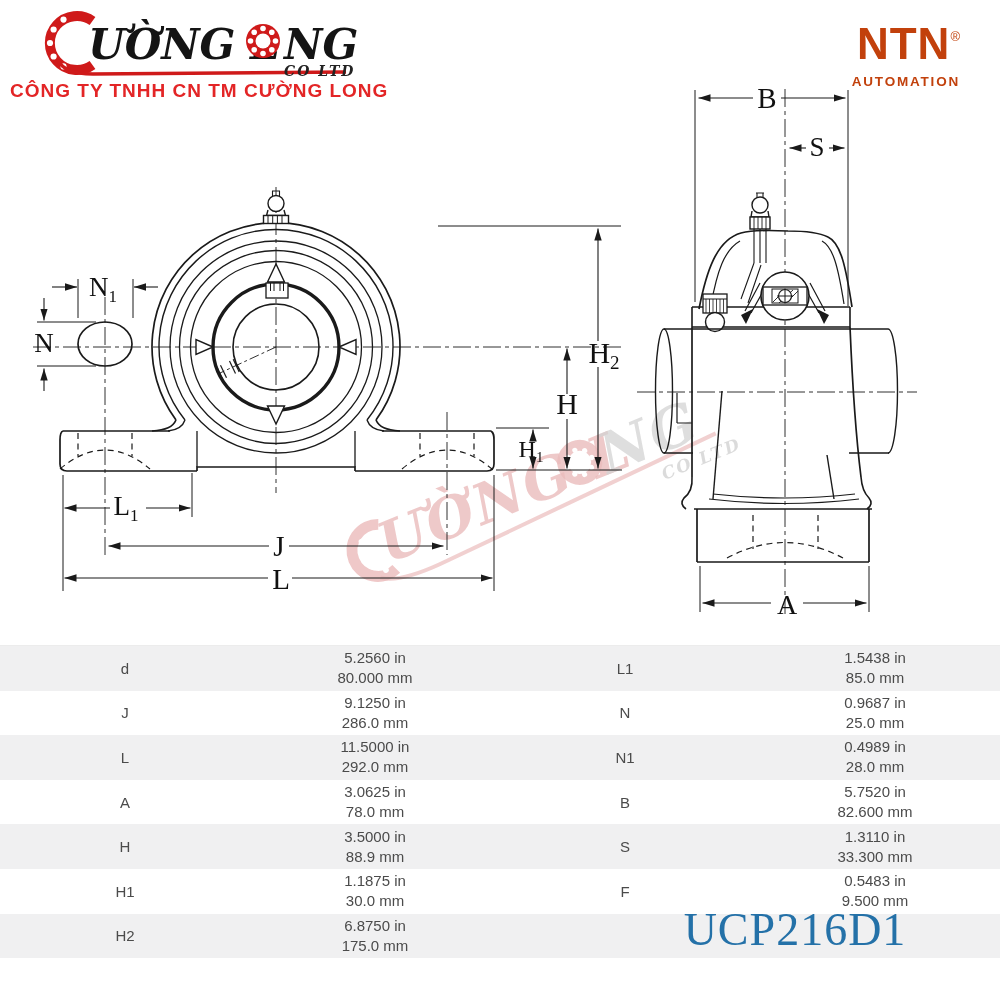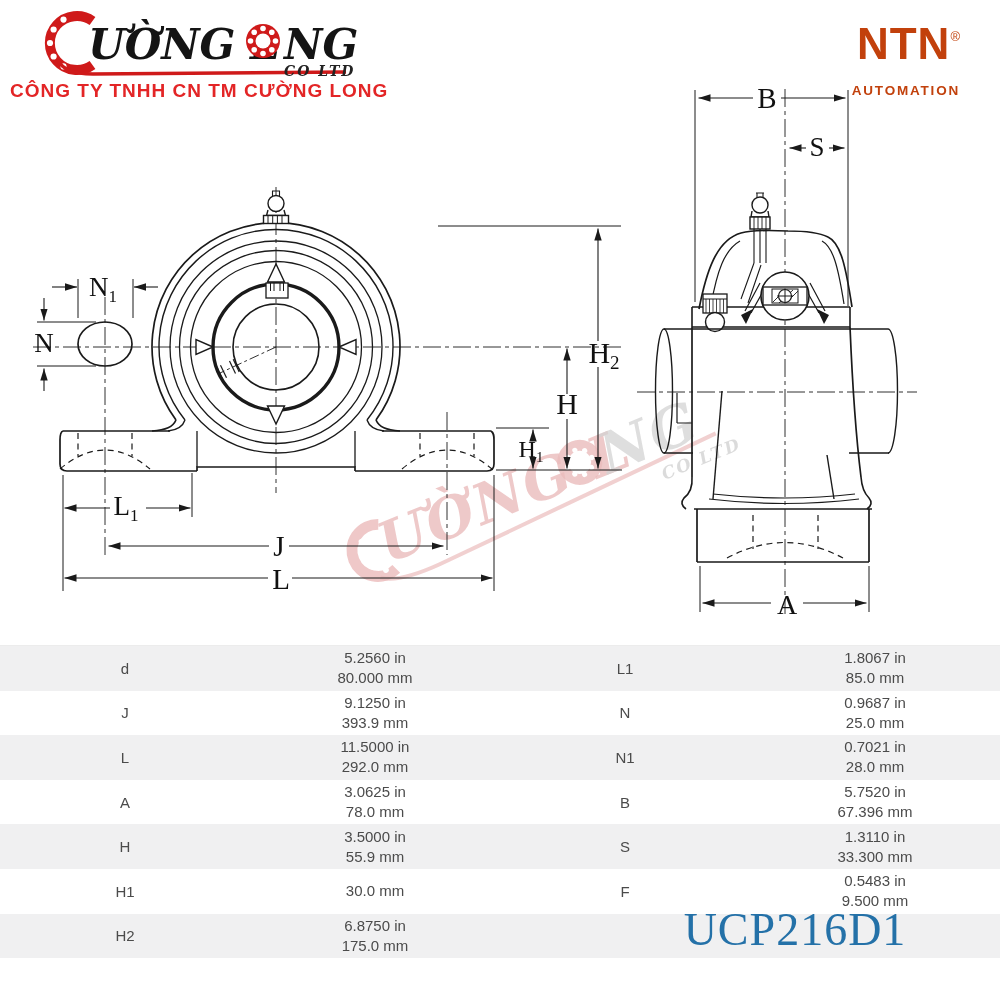--- a/index.html
+++ b/index.html
@@ -5,21 +5,21 @@
   html,body{margin:0;padding:0;background:#fff}
   body{width:1000px;height:1000px;position:relative;overflow:hidden;
        font-family:"Liberation Sans",sans-serif}
   .stage{position:absolute;inset:0}
 
   
   .brand{position:absolute;left:8px;top:4px}
   .ntn{position:absolute;right:40px;top:22px;color:#c2410c;text-align:right}
   .ntn-name{font-size:44px;font-weight:bold;letter-spacing:1px;line-height:1;font-family:"Liberation Sans",sans-serif}
   .ntn-reg{font-size:13px;vertical-align:18px}
-  .ntn-tag{font-size:13.5px;font-weight:bold;letter-spacing:1.8px;margin-top:17px}
+  .ntn-tag{font-size:13.5px;font-weight:bold;letter-spacing:1.8px;margin-top:8px}
 
   
   #drawing{position:absolute;left:0;top:0}
 
   
   .spec{position:absolute;left:0;top:645px;width:1000px;border-top:1px solid #ececec}
   .row{display:flex;height:44.6px;align-items:center}
   .row.alt{background:#f0f0f1}
   .cell{width:25%;text-align:center;color:#4b4b4b;font-size:15px}
   .val span{display:block;line-height:20px}
@@ -281,75 +281,76 @@
 
   <div class="spec">
     <div class="row alt">
       <div class="cell">d</div>
       <div class="cell val">
           <span>5.2560 in</span>
           <span>80.000 mm</span>
         </div>
       <div class="cell">L1</div>
       <div class="cell val">
-          <span>1.8067 in</span>
+          <span>1.5438 in</span>
           <span>85.0 mm</span>
         </div>
     </div>
     <div class="row">
       <div class="cell">J</div>
       <div class="cell val">
           <span>9.1250 in</span>
-          <span>393.9 mm</span>
+          <span>286.0 mm</span>
         </div>
       <div class="cell">N</div>
       <div class="cell val">
           <span>0.9687 in</span>
           <span>25.0 mm</span>
         </div>
     </div>
     <div class="row alt">
       <div class="cell">L</div>
       <div class="cell val">
           <span>11.5000 in</span>
           <span>292.0 mm</span>
         </div>
       <div class="cell">N1</div>
       <div class="cell val">
-          <span>0.7021 in</span>
+          <span>0.4989 in</span>
           <span>28.0 mm</span>
         </div>
     </div>
     <div class="row">
       <div class="cell">A</div>
       <div class="cell val">
           <span>3.0625 in</span>
           <span>78.0 mm</span>
         </div>
       <div class="cell">B</div>
       <div class="cell val">
           <span>5.7520 in</span>
-          <span>67.396 mm</span>
+          <span>82.600 mm</span>
         </div>
     </div>
     <div class="row alt">
       <div class="cell">H</div>
       <div class="cell val">
           <span>3.5000 in</span>
-          <span>55.9 mm</span>
+          <span>88.9 mm</span>
         </div>
       <div class="cell">S</div>
       <div class="cell val">
           <span>1.3110 in</span>
           <span>33.300 mm</span>
         </div>
     </div>
     <div class="row">
       <div class="cell">H1</div>
       <div class="cell val">
+          <span>1.1875 in</span>
           <span>30.0 mm</span>
         </div>
       <div class="cell">F</div>
       <div class="cell val">
           <span>0.5483 in</span>
           <span>9.500 mm</span>
         </div>
     </div>
     <div class="row alt">
       <div class="cell">H2</div>

